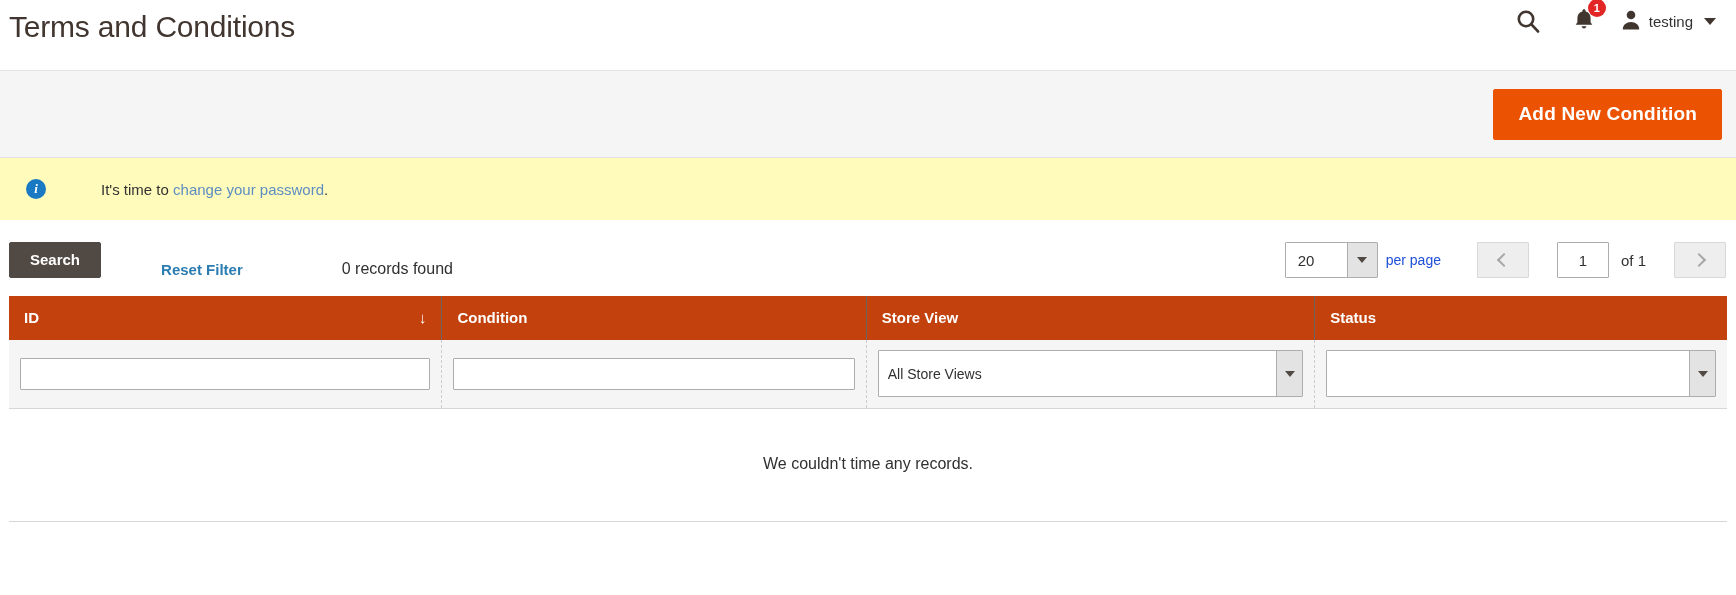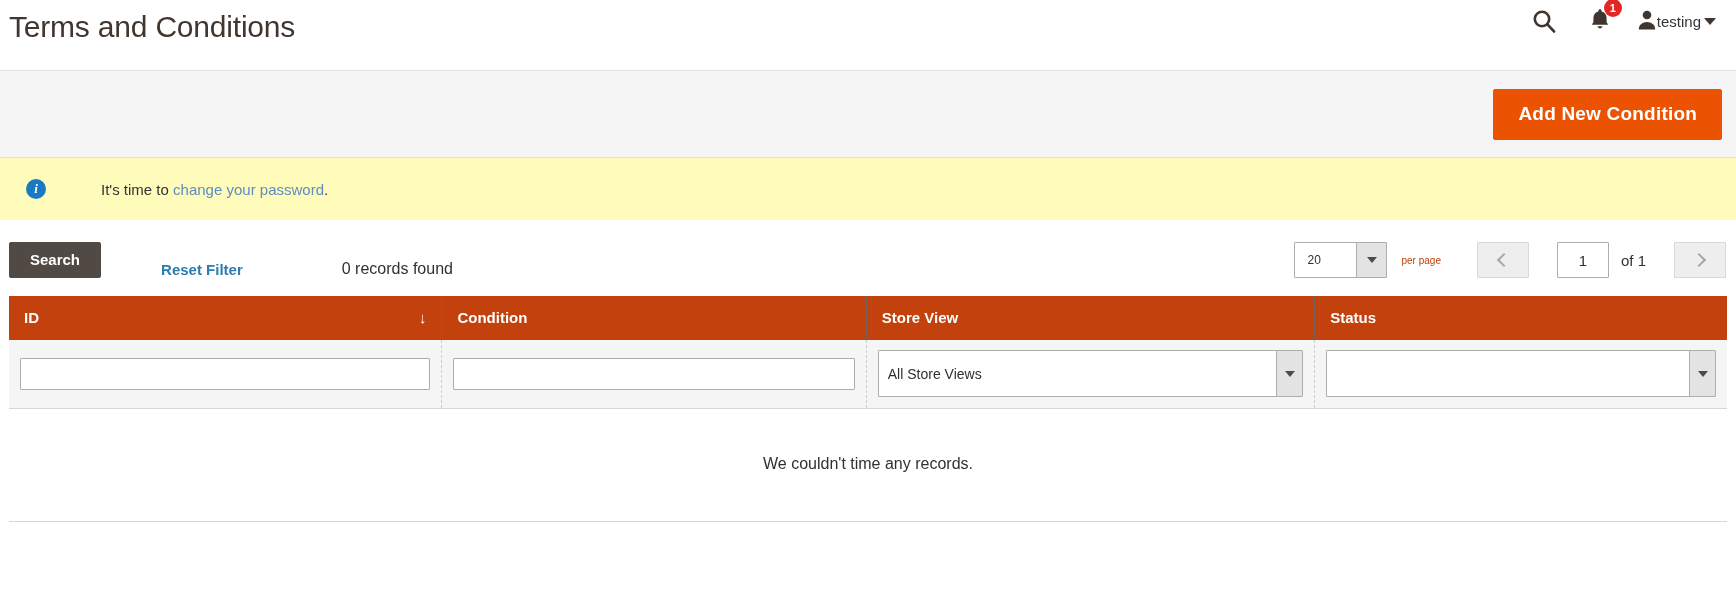--- a/index.html
+++ b/index.html
@@ -54,21 +54,21 @@
     border-radius: 9px;
     background: #e22626;
     color: #fff;
     font-size: 11px;
     font-weight: bold;
     line-height: 18px;
     text-align: center;
     padding: 0 4px;
   }
   .user-box {
-    display: flex; align-items: center; gap: 0;
+    display: flex; align-items: center; gap: 8px;
     padding-left: 10px; padding-right: 2px;
     color: #41362f;
     font-size: 15px;
   }
   .user-name { color: #333333; font-size: 15px; }
   .caret-down {
     width: 0; height: 0;
     border-left: 6px solid transparent;
     border-right: 6px solid transparent;
     border-top: 7px solid #41362f;
@@ -169,41 +169,41 @@
     border-radius: 1px;
     background: #fff;
     height: 36px;
     width: 93px;
   }
   .select-val {
     flex: 1;
     display: flex;
     align-items: center;
     padding-left: 12px;
-    font-size: 12px;
+    font-size: 15px;
     color: #303030;
   }
   .select-arrow {
     width: 30px;
     background: #e3e3e3;
     border-left: 1px solid #adadad;
     display: flex;
     align-items: center;
     justify-content: center;
   }
   .arrow-tri {
     width: 0; height: 0;
     border-left: 5px solid transparent;
     border-right: 5px solid transparent;
     border-top: 6px solid #514943;
   }
   .per-page-label {
-    font-size: 10px;
-    color: #c2410c;
-    margin-left: 14px;
+    font-size: 14px;
+    color: #1d4ed8;
+    margin-left: 8px;
   }
   .pager-btn {
     width: 52px; height: 36px;
     background: #eeeeee;
     border: 1px solid #d8d8d8;
     border-radius: 1px;
     margin-left: 36px;
     display: flex; align-items: center; justify-content: center;
     cursor: pointer;
   }

